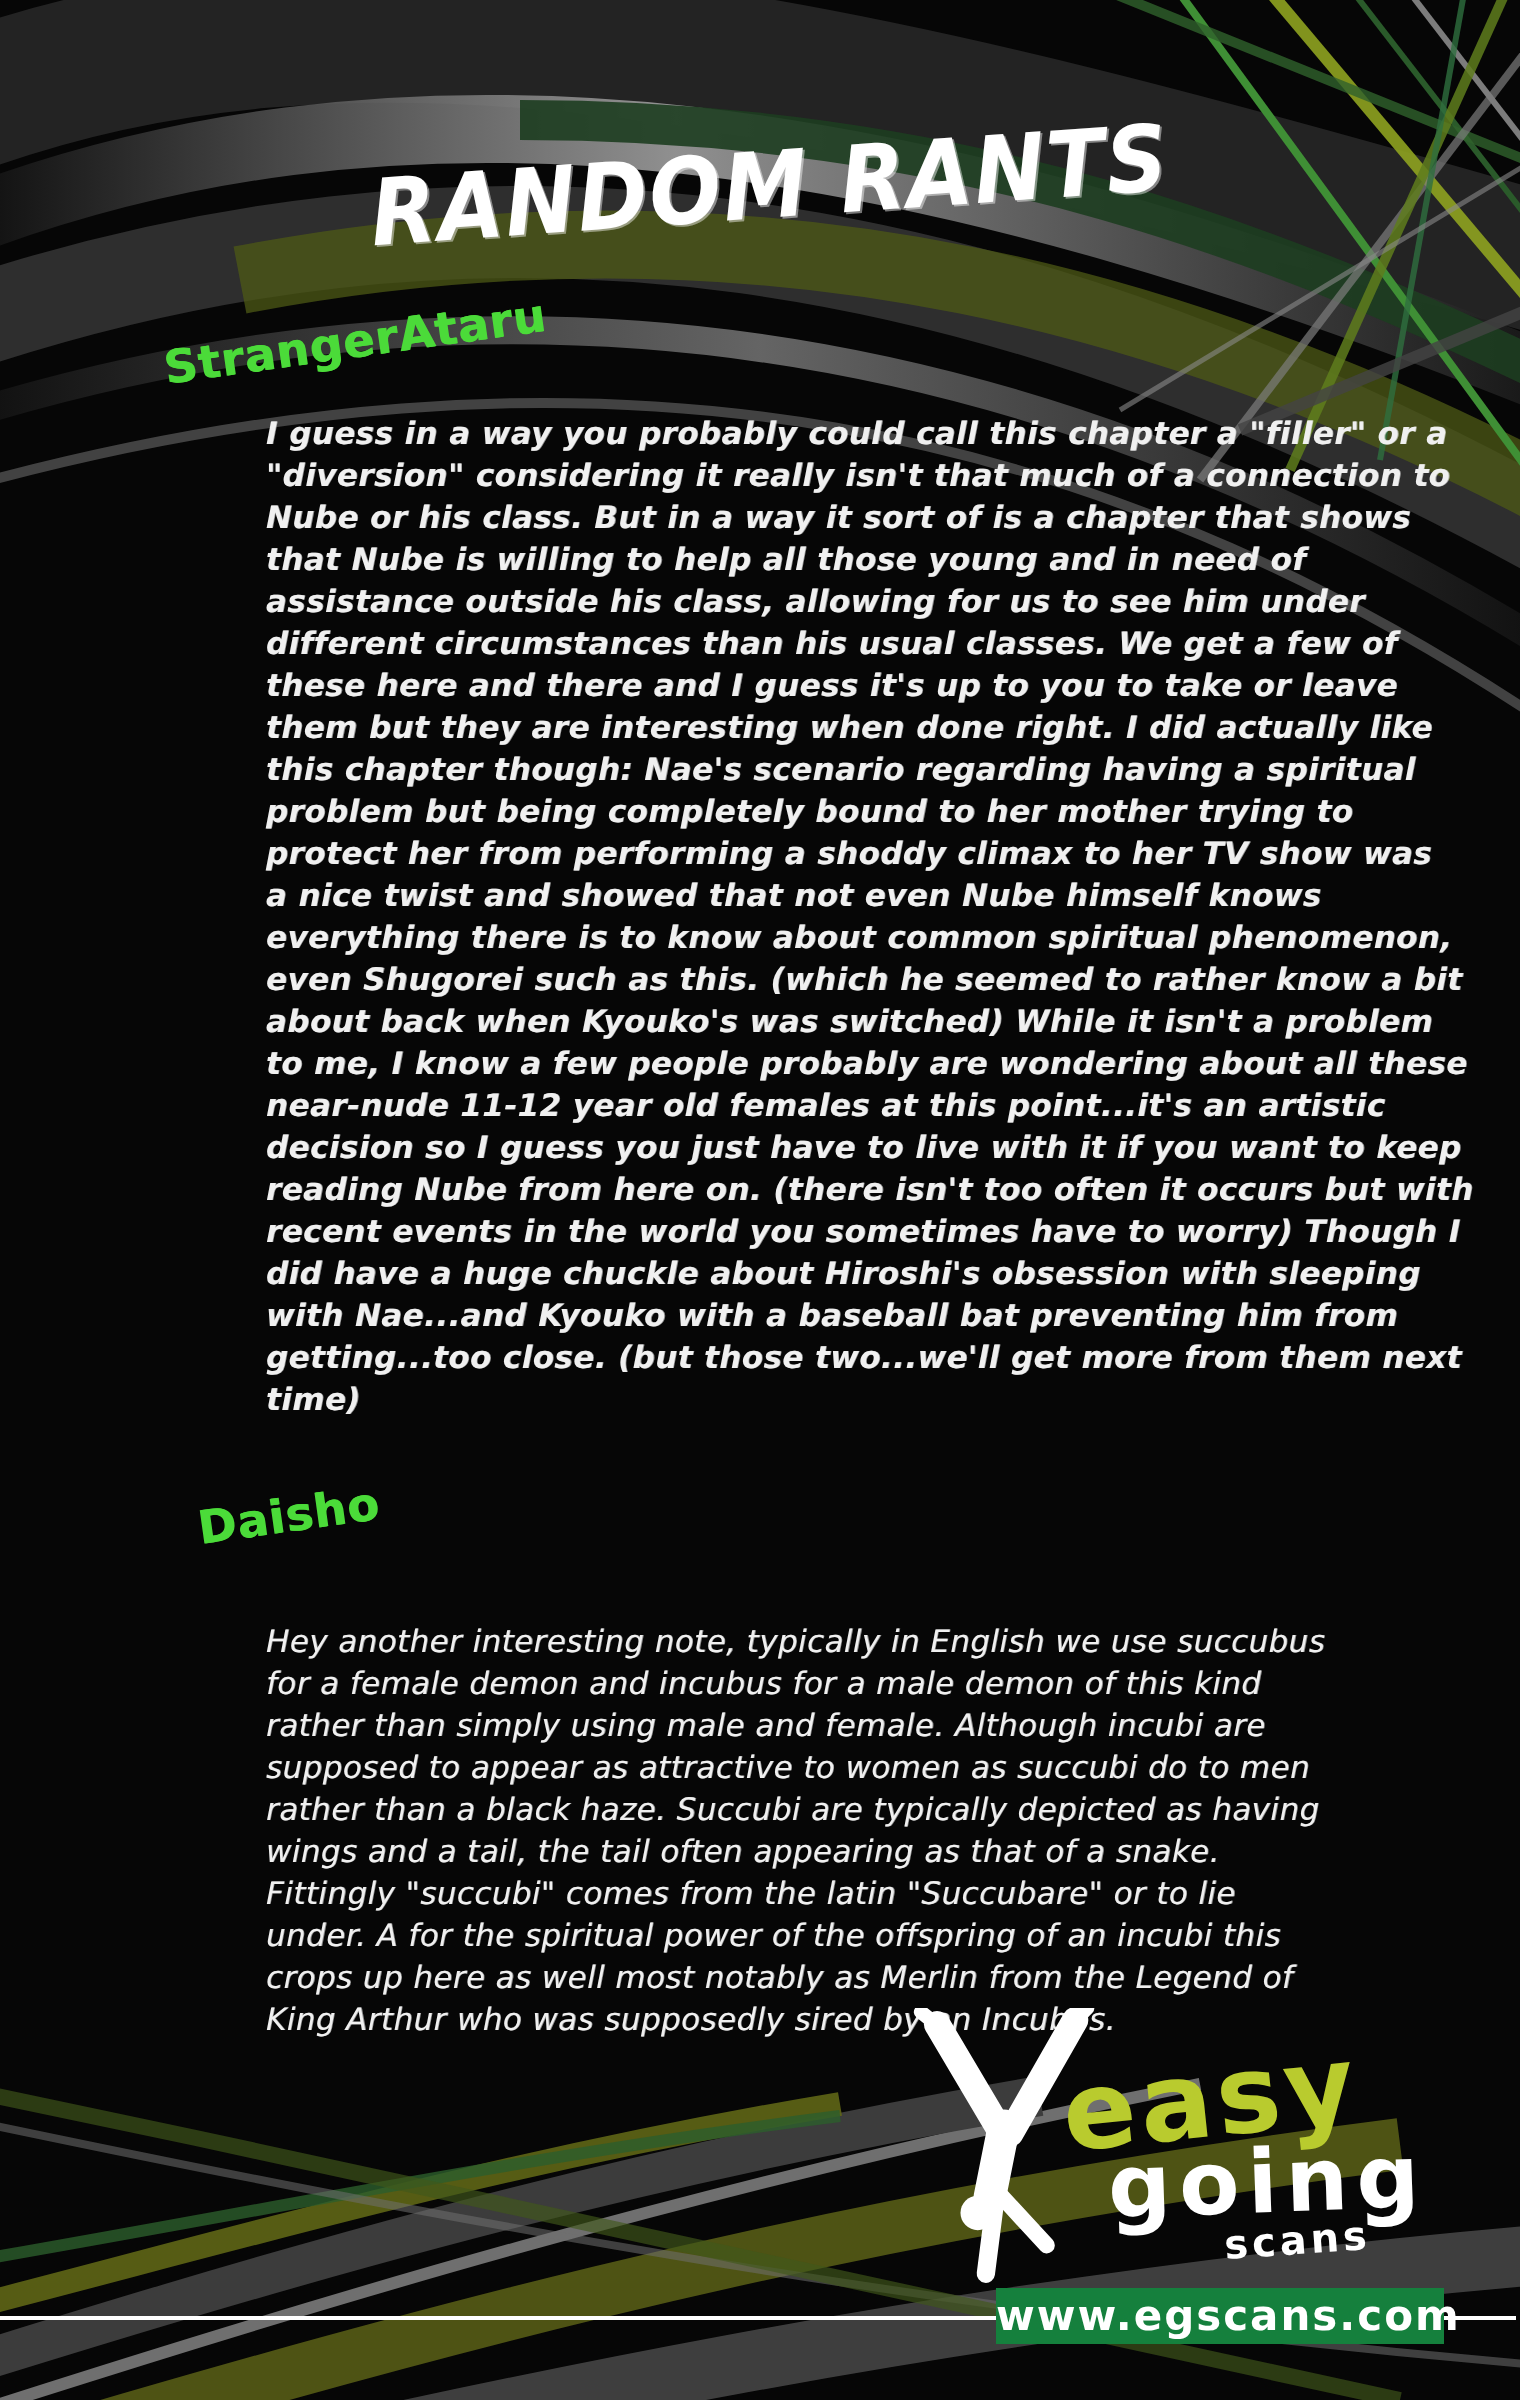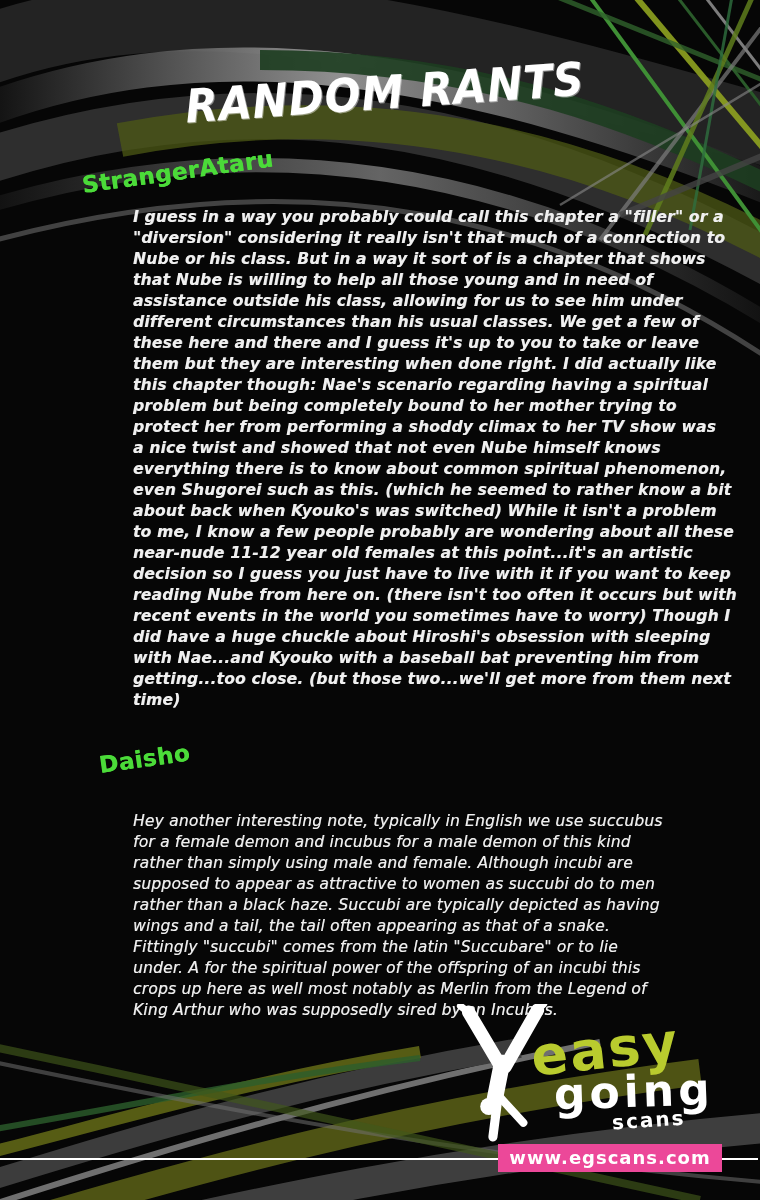--- a/index.html
+++ b/index.html
@@ -64,22 +64,22 @@
     letter-spacing:2px;
     transform: rotate(-4deg);
   }
 
   .footer-line {
     position:absolute; left:0px; top:1158px; width:758px; height:2px;
     background:#fff;
   }
   .footer-url {
     position:absolute; left:498px; top:1144px; width:224px; height:28px;
-    background:#ec4899; text-align:center;
-    font-size:18px; font-weight:bold; color:#fff;
+    background:#15803d; text-align:center;
+    font-size:21px; font-weight:bold; color:#fff;
     letter-spacing:1px; line-height:28px;
   }
 </style>
 </head>
 <body>
 
 <div class="page">
 
   <svg class="bg-svg" viewBox="0 0 760 1200" aria-hidden="true">
     <defs>

